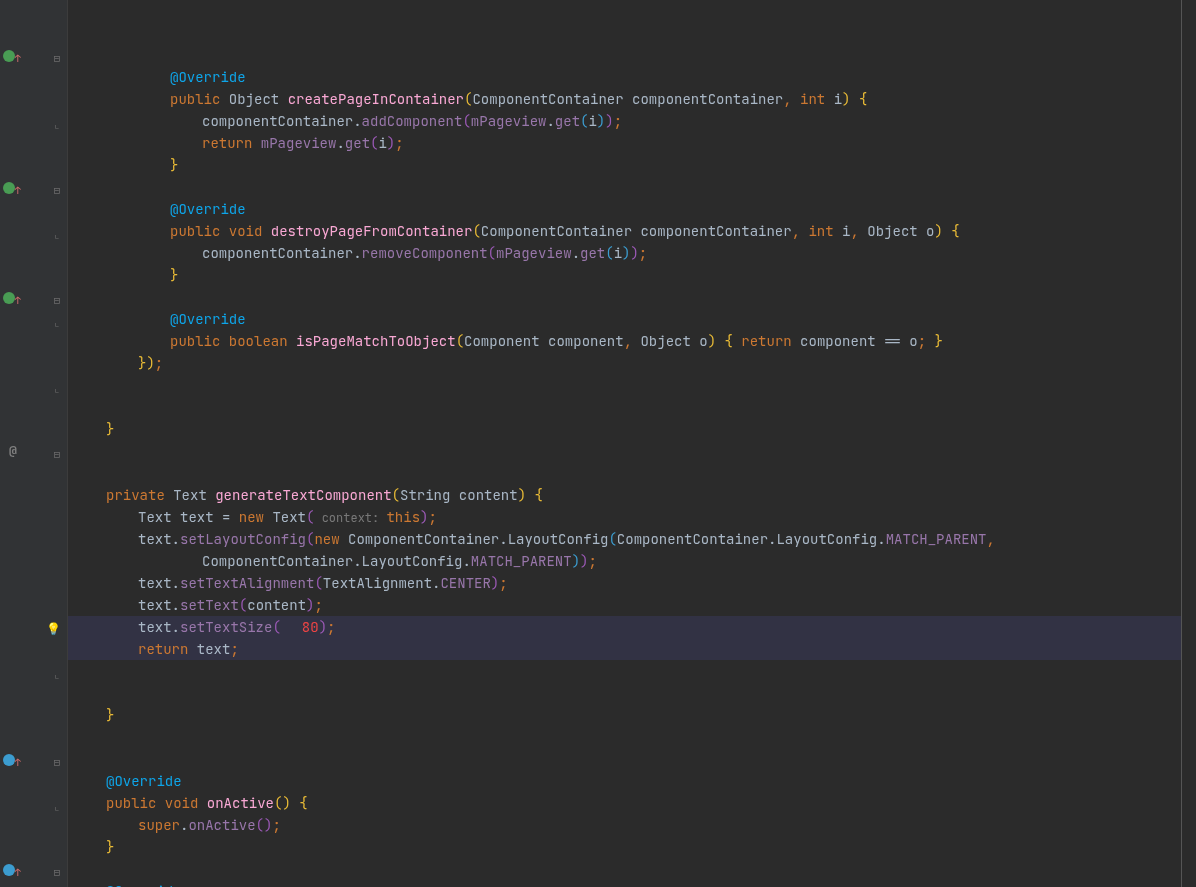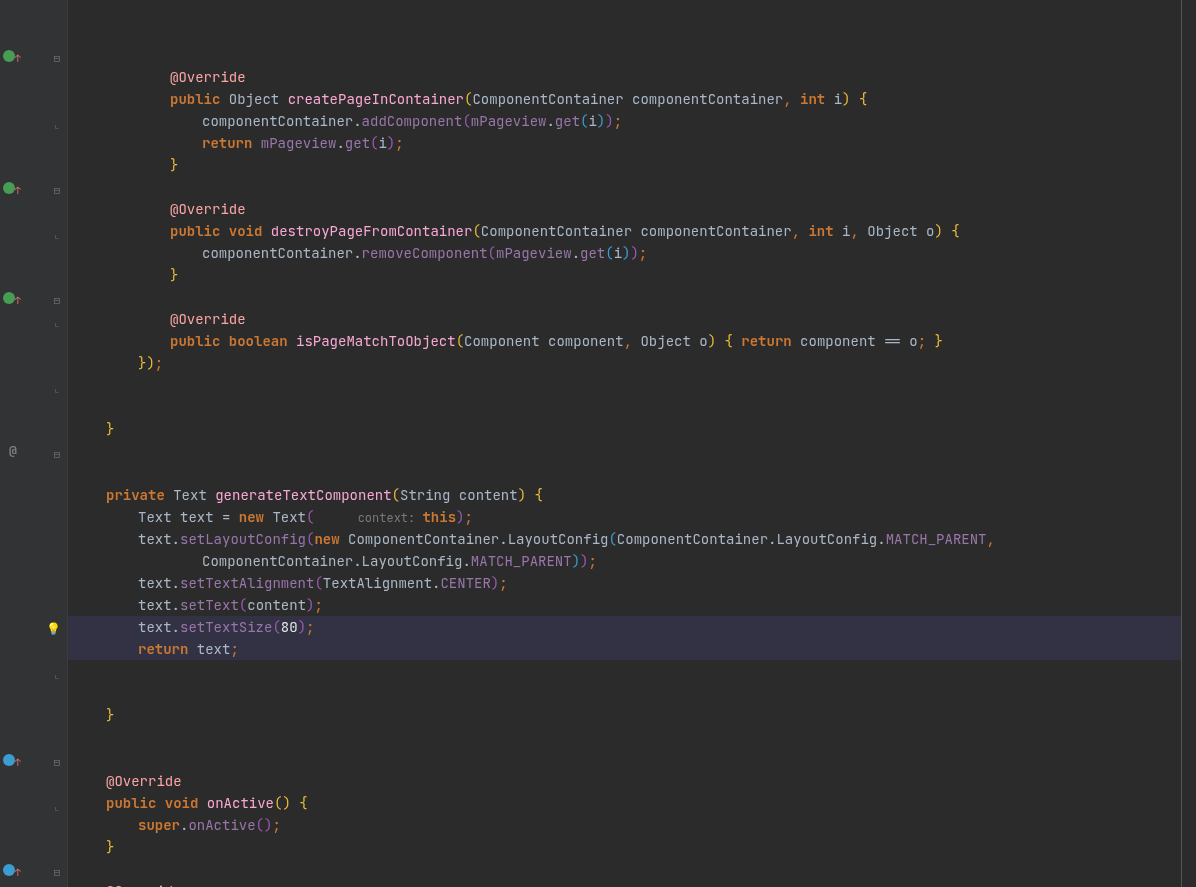--- a/index.html
+++ b/index.html
@@ -43,32 +43,32 @@
   .code-line { height: 22px; }
   .hl-line {
     position: absolute;
     left: 0; right: 0;
     height: 22px;
     background: #323244;
     z-index: 0;
   }
   .code-content { position: relative; z-index: 1; }
   
-  .kw { color: #cc7832; font-weight: bold; }
-  .ann { color: #fca5a5; }
+  .kw { color: #cc7832; }
+  .ann { color: #0ea5e9; }
   .cls { color: #a9b7c6; }
   .meth { color: #f9a8d4; }
   .mcall { color: #9876aa; }
   .field { color: #9876aa; }
   .param { color: #a9b7c6; }
   .paren0 { color: #e8ba36; }
   .paren1 { color: #9b59b6; }
   .paren2 { color: #3c9dd0; }
-  .num { color: #e5e5e5; }
-  .hint { color: #787878; font-size: 12px; margin-left: 36px; }
+  .num { color: #ef4444; margin-left: 21px; }
+  .hint { color: #787878; font-size: 12px; }
   .dot { color: #a9b7c6; }
   .str { color: #a9b7c6; }
   .semi { color: #cc7832; }
   .gutter-icon {
     position: absolute;
     left: 3px;
     font-size: 10px;
     width: 14px;
     height: 14px;
   }

